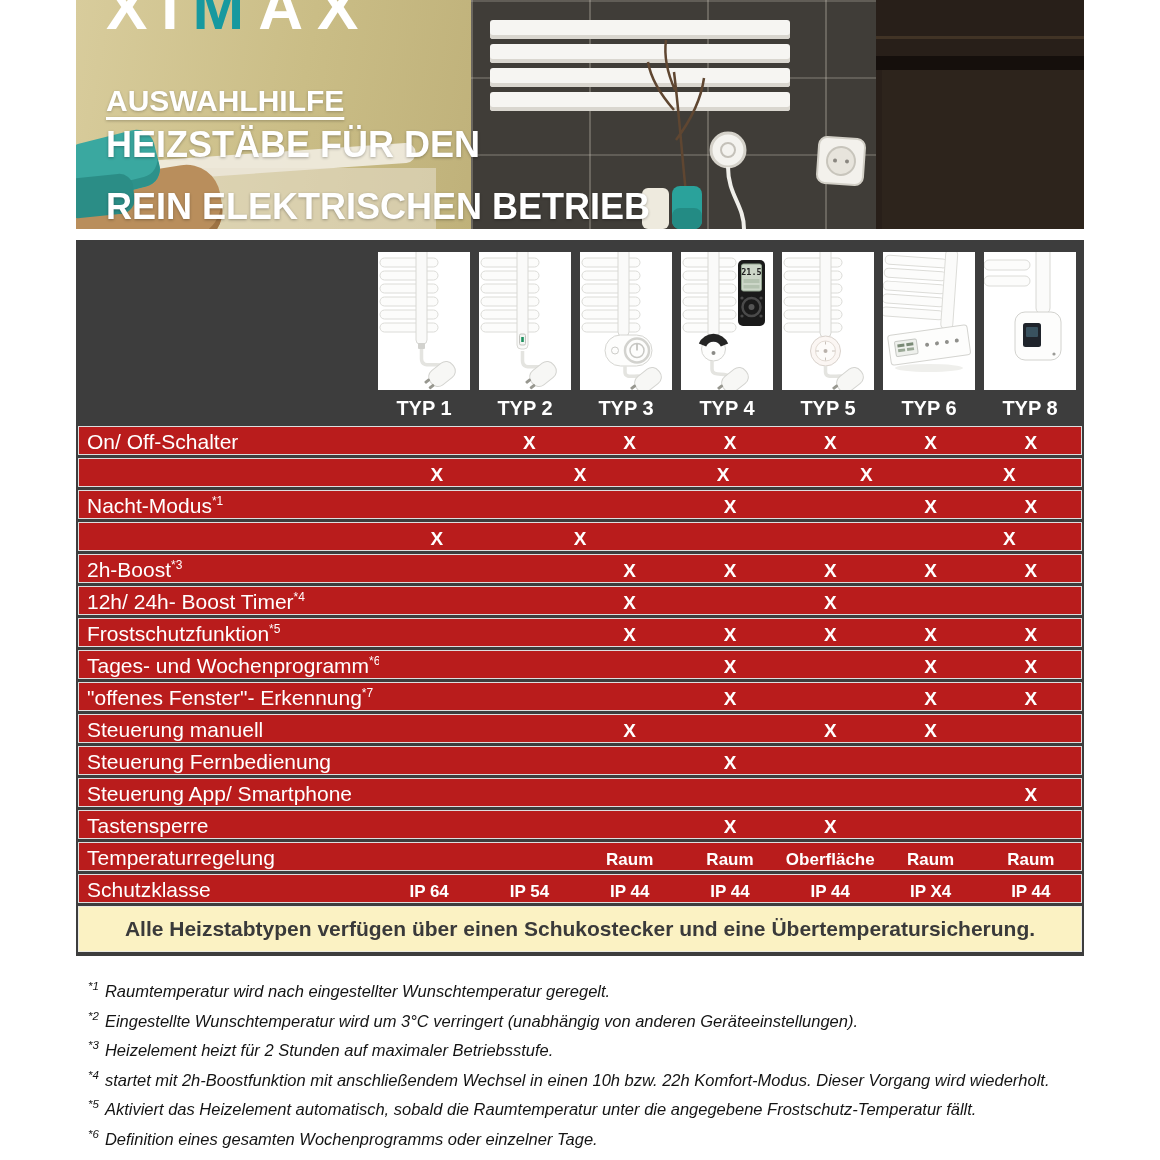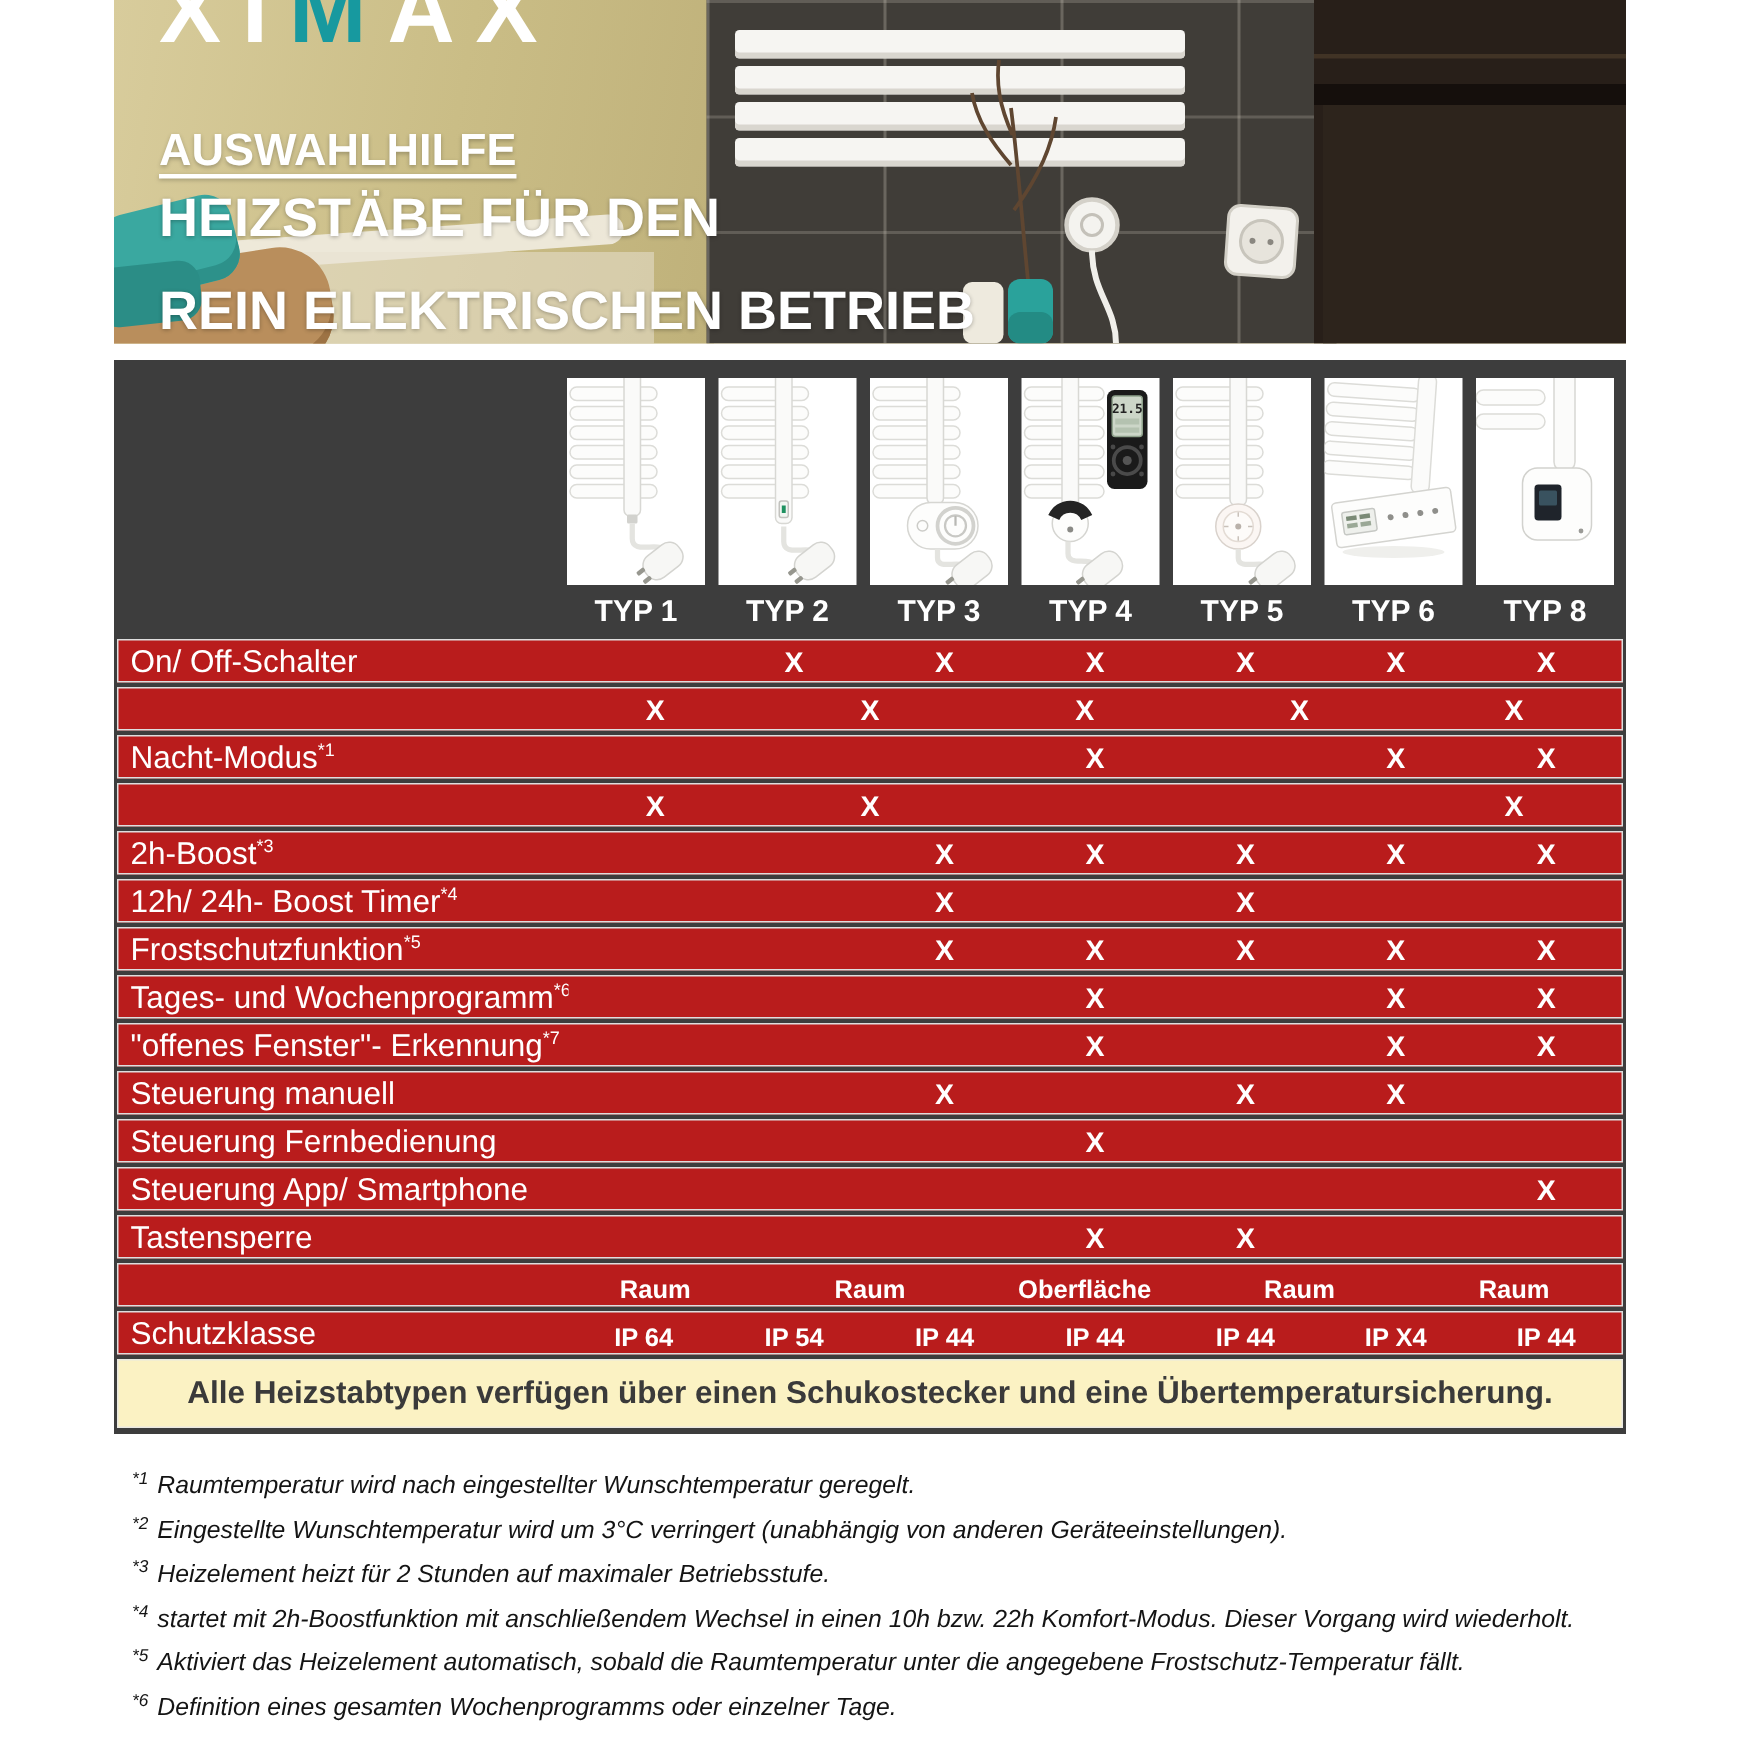--- a/index.html
+++ b/index.html
@@ -379,20 +379,21 @@
           <div class="lbl"><span>Tastensperre</span></div>
           <div class="cell"></div>
           <div class="cell"></div>
           <div class="cell"></div>
           <div class="cell">X</div>
           <div class="cell">X</div>
           <div class="cell"></div>
           <div class="cell"></div>
         </div>
         <div class="frow small">
+          <div class="lbl"><span>Temperaturregelung</span></div>
           <div class="cell"></div>
           <div class="cell"></div>
           <div class="cell">Raum</div>
           <div class="cell">Raum</div>
           <div class="cell">Oberfläche</div>
           <div class="cell">Raum</div>
           <div class="cell">Raum</div>
         </div>
         <div class="frow small">
           <div class="lbl"><span>Schutzklasse</span></div>

